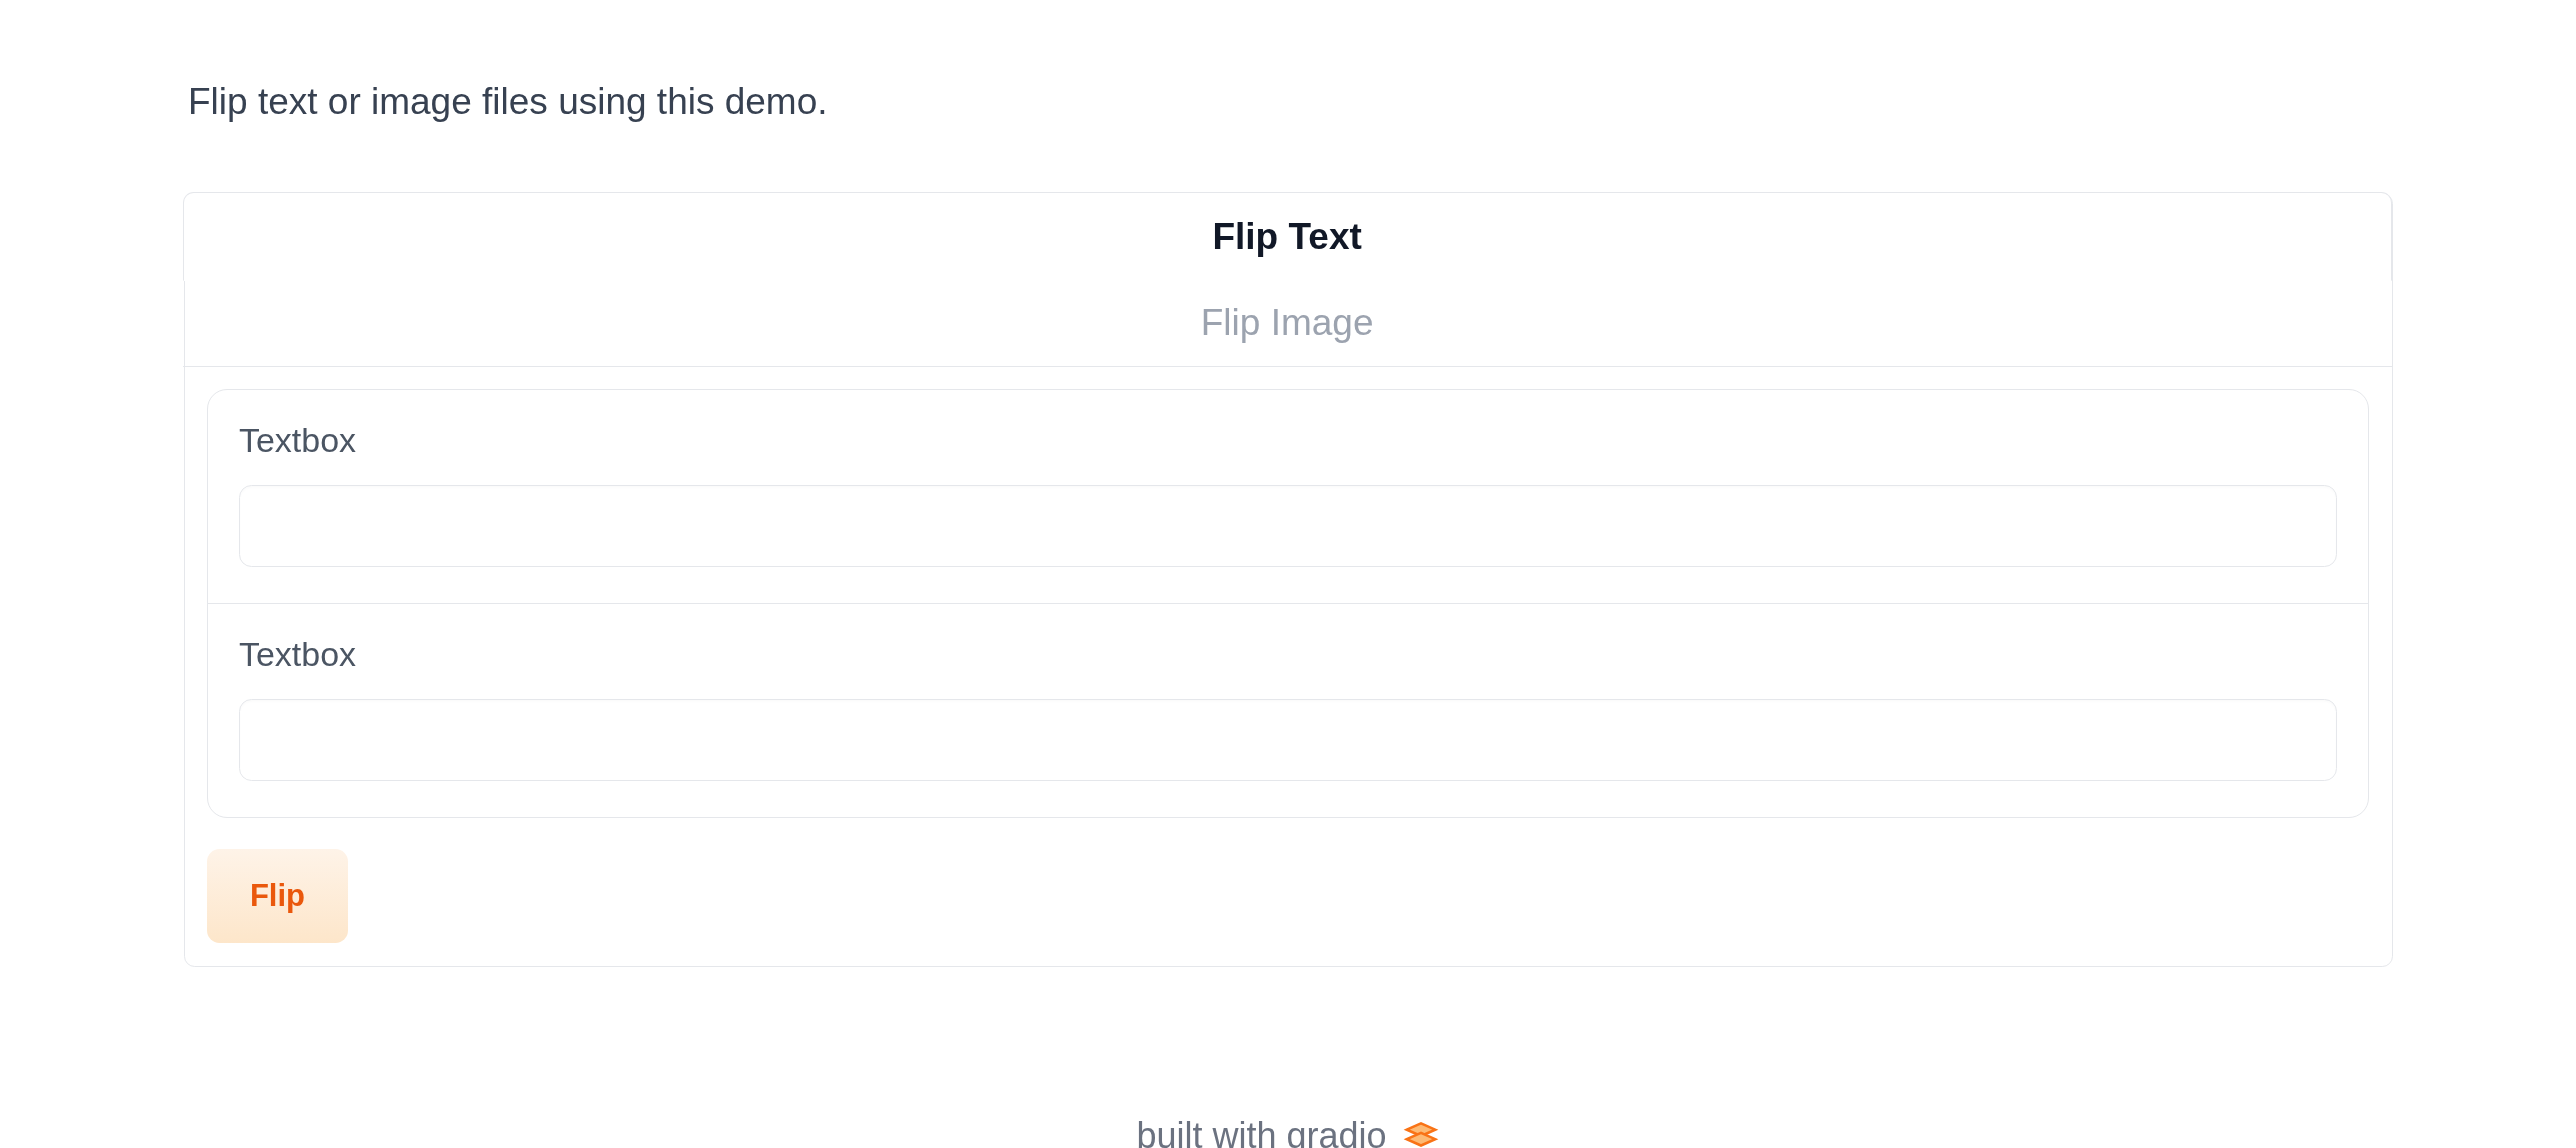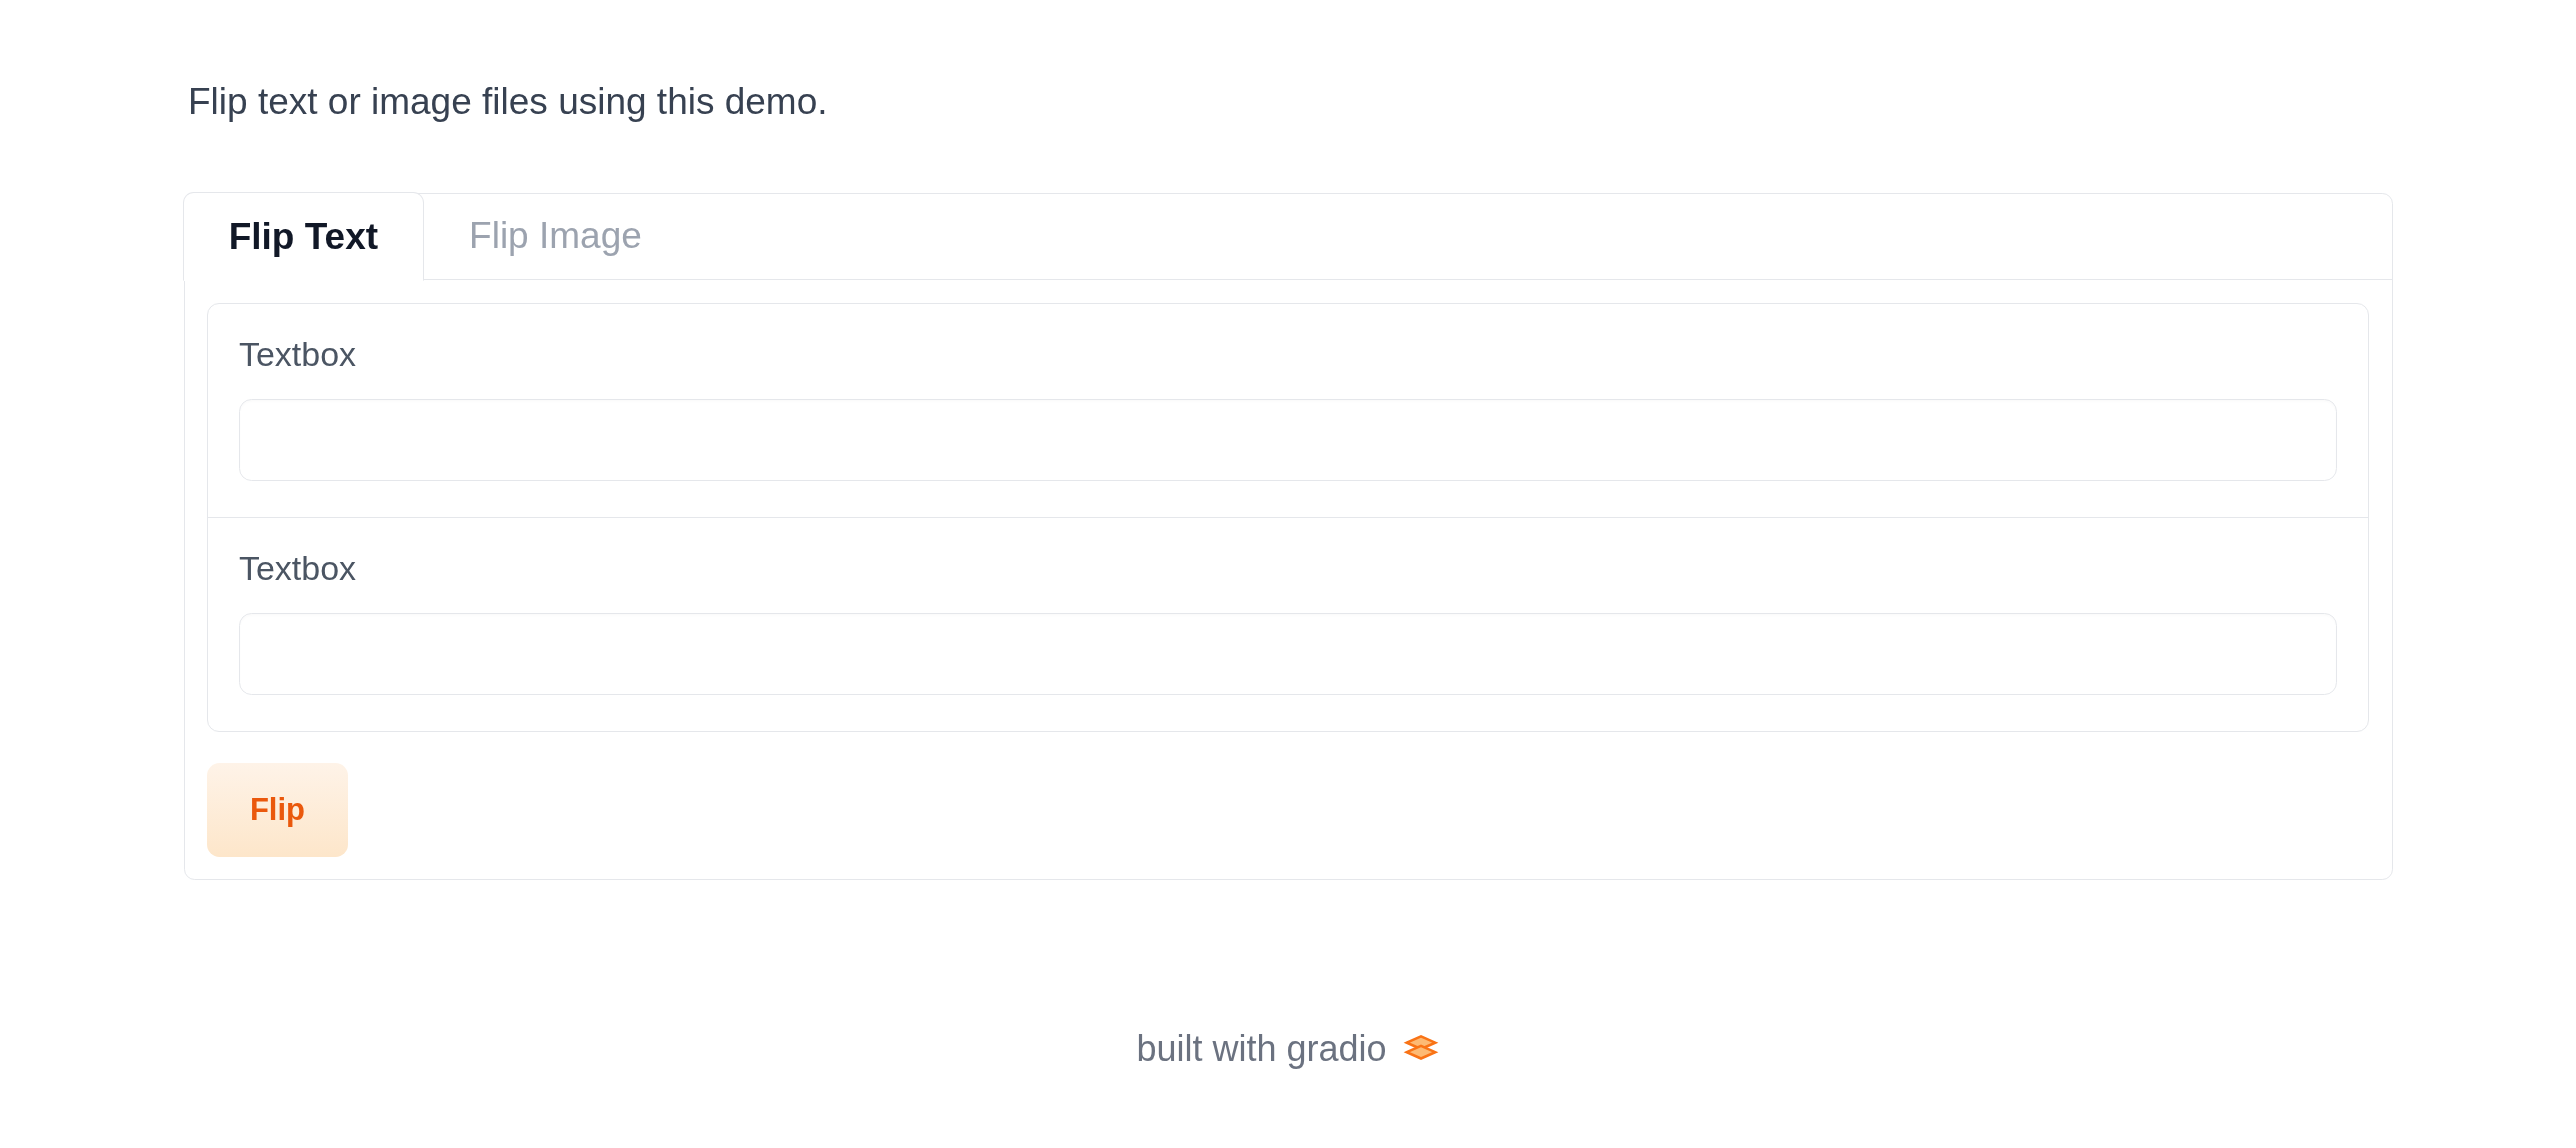--- a/index.html
+++ b/index.html
@@ -29,20 +29,21 @@
     .tab-wrapper {
       border: 1.8px solid #e5e7eb;
       border-radius: 10.7px;
       position: relative;
     }
     .tabs {
       display: flex;
       border-bottom: 1.8px solid #e5e7eb;
       margin-top: -1.8px;
       margin-left: -1.8px;
+      flex-direction: column;
     }
     .tab {
       padding: 22.4px 45px;
       font-size: 37px;
       cursor: pointer;
       border: 1.8px solid transparent;
       position: relative;
       background: transparent;
       font-family: inherit;
     }
@@ -58,21 +59,21 @@
     .tab.inactive {
       color: #9ca3af;
       font-weight: 400;
       border: none;
     }
     .tab-content {
       padding: 22.4px;
     }
     .field-group {
       border: 1.8px solid #e5e7eb;
-      border-radius: 12px;
+      border-radius: 20px;
       overflow: hidden;
       margin-bottom: 31px;
     }
     .field-row {
       padding: 31px 31px 36px 31px;
     }
     .field-row.first {
       border-bottom: 1.8px solid #e5e7eb;
     }
     .field-label {

